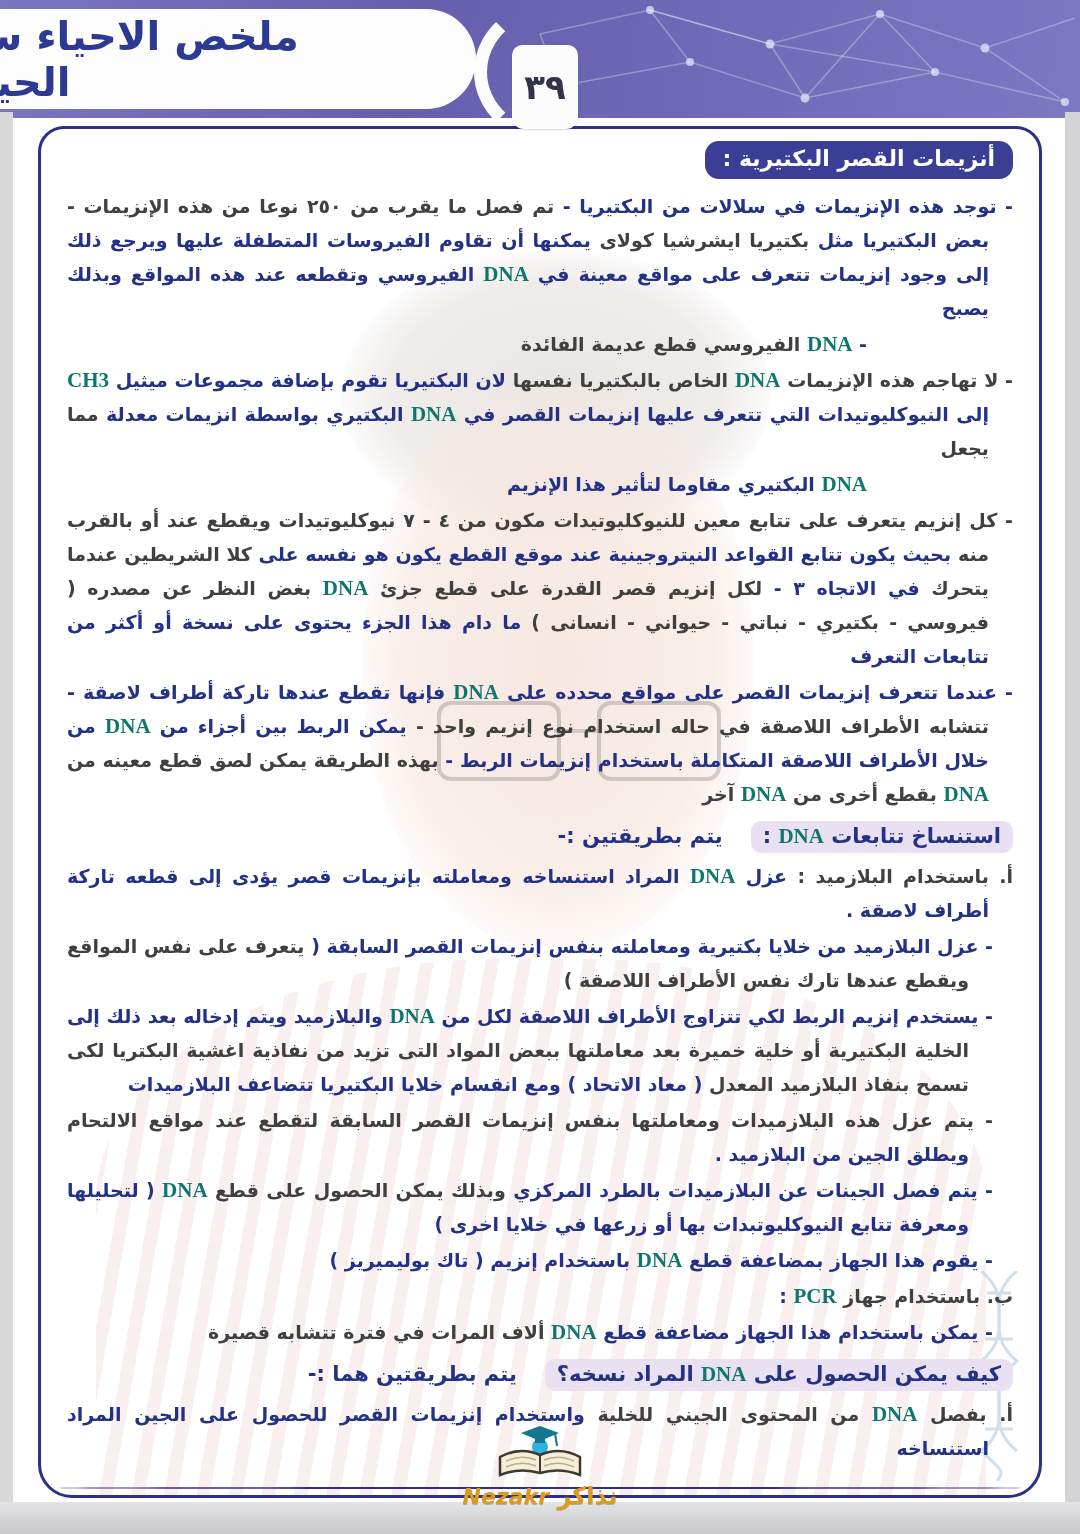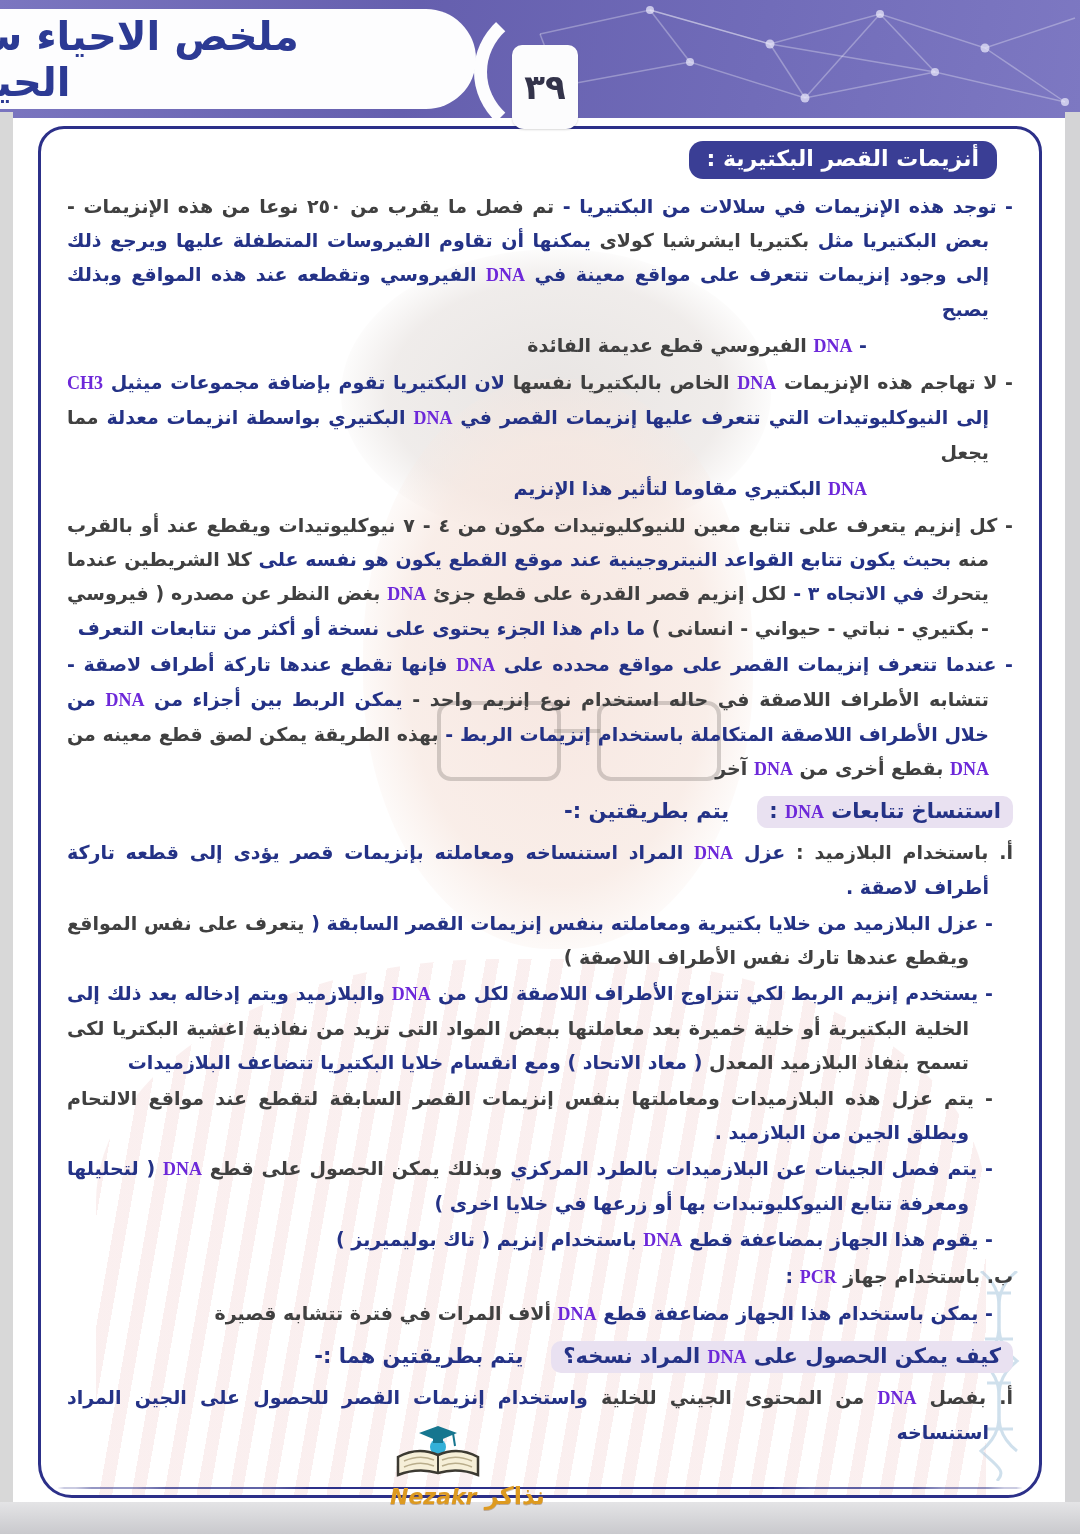--- a/index.html
+++ b/index.html
@@ -34,37 +34,37 @@
   .wm-hair{left:300px;top:120px;width:430px;height:290px;border-radius:50%;opacity:.55;
            background:radial-gradient(ellipse at center,#d6d0cd 0%,#e3ddda 55%,rgba(255,255,255,0) 74%);}
   .wm-face{left:322px;top:250px;width:390px;height:570px;border-radius:48%;opacity:.75;
            background:radial-gradient(ellipse at center,#f4dfd7 0%,#f7e8e1 55%,rgba(255,255,255,0) 78%);}
   .wm-glass{position:absolute;width:116px;height:72px;border:4px solid rgba(105,98,93,.28);border-radius:14px;}
   .wm-bridge{position:absolute;left:513px;top:600px;width:46px;height:4px;background:rgba(105,98,93,.25);}
   .wm-shirt{left:55px;top:830px;width:890px;height:540px;border-radius:45% 45% 0 0;opacity:.5;
             background:repeating-linear-gradient(100deg,rgba(231,173,173,.38) 0 13px,rgba(255,255,255,0) 13px 32px);}
   
   .text{position:relative;z-index:2;direction:rtl;text-align:justify;}
-  .heading-row{margin:0 16px 10px;}
+  .heading-row{margin:0 0 10px;}
   .box-heading{display:inline-block;background:#3a3e95;color:#fff;border-radius:14px;
                padding:5px 18px 8px;font-size:22px;font-weight:bold;}
   .hl-row{margin:8px 0 6px;font-size:21px;font-weight:bold;line-height:34px;}
   .hl-box{background:#e9e1f1;border-radius:10px;padding:3px 12px 5px;color:#243286;}
   .hl-tail{color:#243286;padding-right:28px;}
   .para{margin:0 0 2px;font-size:19px;font-weight:bold;line-height:34px;color:#243286;
         padding-right:24px;text-indent:-24px;}
   .para.ind1{padding-right:44px;}
   .para.indlg{padding-right:170px;}
   .run.blue{color:#243286;}
   .run.red{color:#404040;}
-  .run.latin{font-family:"Liberation Serif","DejaVu Serif",serif;color:#6d28d9;font-size:18px;font-weight:bold;}
+  .run.latin{font-family:"Liberation Serif","DejaVu Serif",serif;color:#0f766e;font-size:21px;font-weight:bold;}
   
   .dna-doodle{position:absolute;right:8px;bottom:14px;z-index:1;opacity:.55;}
   
-  .logo{position:absolute;left:50%;top:1424px;transform:translateX(-50%);z-index:6;text-align:left;width:300px;}
+  .logo{position:absolute;left:50%;top:1424px;transform:translateX(-50%);z-index:6;text-align:center;width:300px;}
   .logo-text{direction:rtl;font-size:24px;font-weight:bold;color:#dd9a20;margin-top:-4px;
              text-shadow:0 1px 0 rgba(120,70,20,.35);}
   .logo-text .en{font-style:italic;font-size:22px;}
 </style>
 </head>
 <body>
 
 <div class="page">
 
   <div class="banner">

